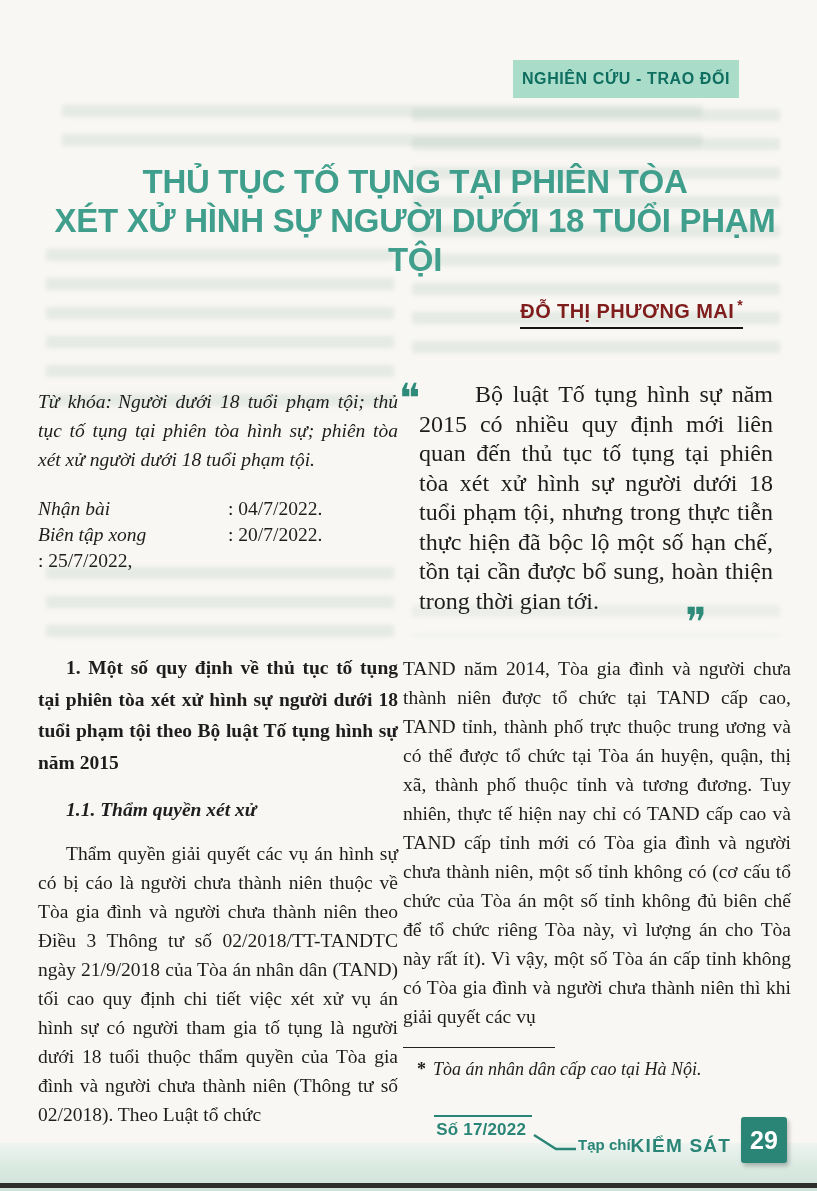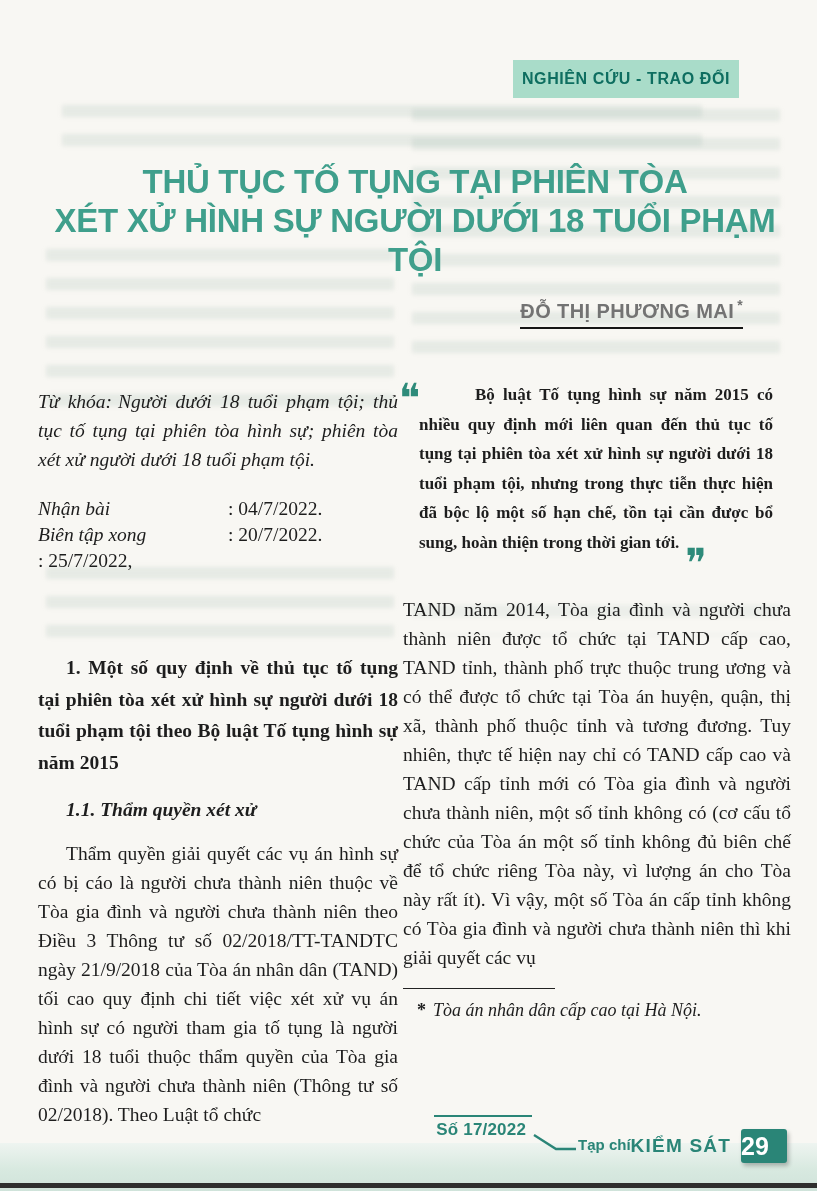--- a/index.html
+++ b/index.html
@@ -61,21 +61,21 @@
 
   .author-row{
     position:absolute;z-index:2;
     left:403px;top:297px;width:340px;
     text-align:right;
   }
   .author{
     display:inline-block;
     font-family:"Liberation Sans",sans-serif;
     font-weight:700;font-size:20px;letter-spacing:.4px;
-    color:#737373;
+    color:#7f1d1d;
     border-bottom:2.5px solid #151515;
     padding-bottom:4px;
   }
   .author sup{font-size:14px;margin-left:3px;}
 
   .col{position:absolute;z-index:1;}
   .col-left{left:38px;top:387px;width:360px;}
   .col-right{left:403px;top:372px;width:388px;}
 
   .keywords{
@@ -110,21 +110,21 @@
   .qmark{
     position:absolute;
     font-family:"DejaVu Sans",sans-serif;
     color:var(--quote-mark-teal);
     font-size:40px;line-height:1;
   }
   .qmark-open{left:-4px;top:-2px;}
   .qmark-close{right:84px;bottom:-26px;}
   .qtext{
     margin:8px 18px 0 0;
-    font-weight:700;font-size:17px;line-height:29.5px;
+    font-weight:400;font-size:24px;line-height:29.5px;
     text-align:justify;text-indent:56px;
   }
   .col-right .body-para{margin-top:38px;text-indent:0;}
 
   .footnote{margin-top:16px;}
   .fn-rule{width:152px;border-top:1.6px solid #222;margin-bottom:9px;}
   .fn-line{font-size:18px;font-style:italic;line-height:24px;padding-left:14px;}
   .fn-mark{font-style:normal;font-weight:700;margin-right:7px;}
 
   .bottom-band{
@@ -144,23 +144,23 @@
   .issue-wrap{
     border-top:2px solid var(--accent-teal);
     padding:3px 6px 0 2px;margin-bottom:15px;
   }
   .issue{font-weight:700;font-size:17px;letter-spacing:.2px;}
   .swoosh{margin:0 2px 2px 0;flex:none;}
   .journal{display:flex;flex-direction:row;align-items:flex-end;line-height:1;margin-bottom:0;}
   .journal .j1{font-weight:700;font-size:15px;margin-bottom:3px;}
   .journal .j2{font-weight:700;font-size:19px;letter-spacing:1.2px;}
   .pagebox{
-    width:46px;height:34px;margin-left:10px;margin-bottom:-8px;
+    width:46px;height:46px;margin-left:10px;margin-bottom:-8px;
     background:var(--accent-teal);border-radius:3px;
-    display:flex;align-items:center;
+    display:flex;align-items:center;justify-content:center;
     box-shadow:2px 3px 4px rgba(0,0,0,0.25);
   }
   .pagebox span{color:#fff;font-weight:700;font-size:25px;}
 </style>
 </head>
 <body>
 
 <div class="page">
 
   <div class="bleed b1"></div>

